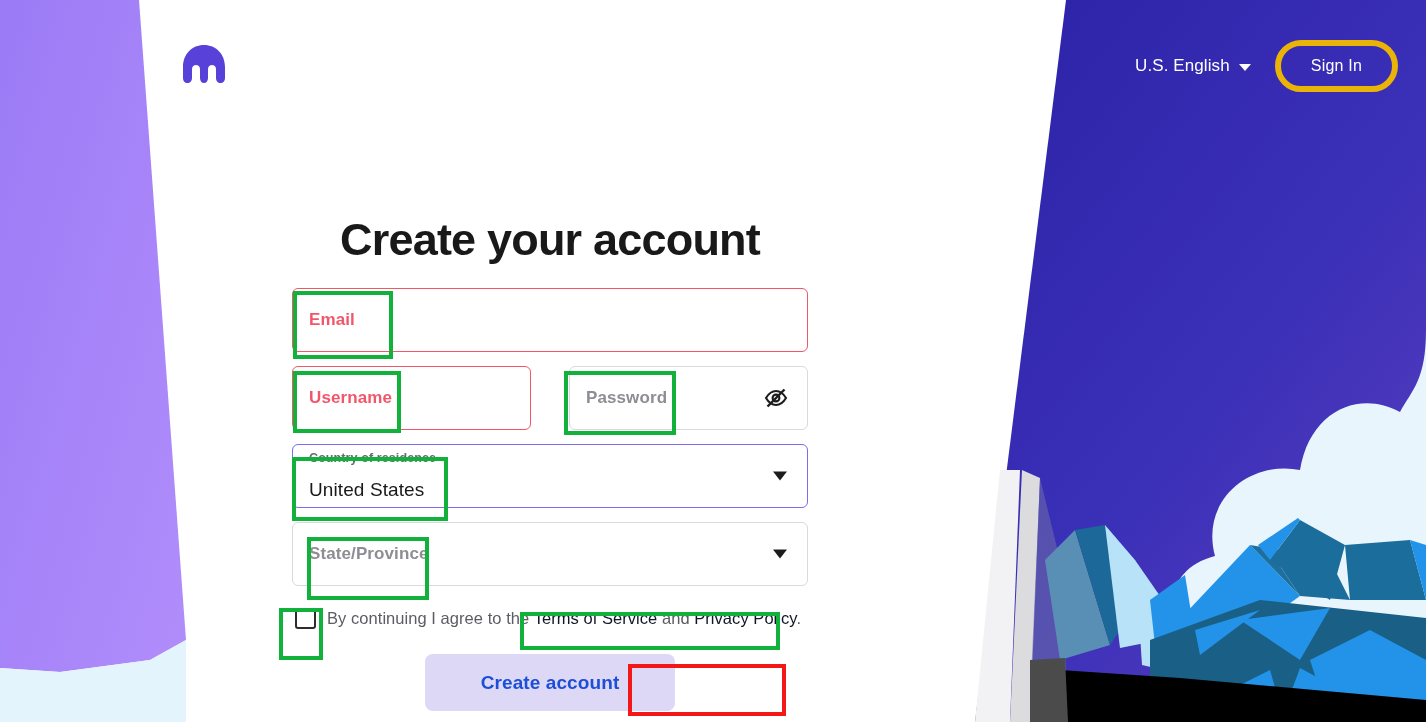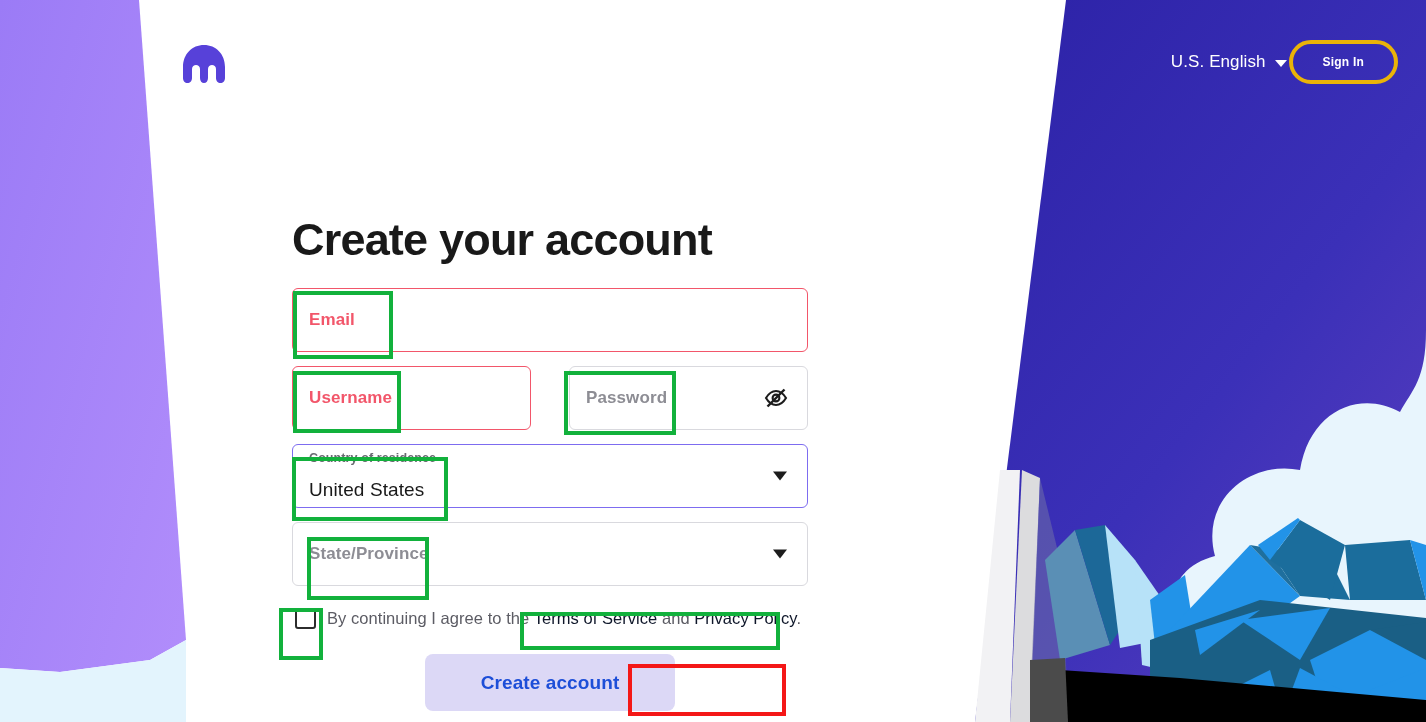--- a/index.html
+++ b/index.html
@@ -47,20 +47,21 @@
     width: 46px;
     height: 40px;
   }
 
   .header-right {
     position: absolute;
     right: 28px;
     top: 40px;
     display: flex;
     align-items: center;
+    gap: 22px;
   }
 
   .lang-select {
     display: flex;
     align-items: center;
     gap: 9px;
     color: #ffffff;
     font-size: 17px;
     font-weight: 400;
     letter-spacing: 0.1px;
@@ -74,26 +75,26 @@
   .caret-down {
     width: 0; height: 0;
     border-left: 6px solid transparent;
     border-right: 6px solid transparent;
     border-top: 7px solid #ffffff;
     display: inline-block;
     margin-top: 2px;
   }
 
   .signin-btn {
-    border: 4px solid #eab308;
+    border: 6px solid #eab308;
     border-radius: 26px;
     color: #ffffff;
     background: transparent;
-    font-size: 12px;
-    font-weight: 700;
+    font-size: 16px;
+    font-weight: 400;
     letter-spacing: 0.2px;
     padding: 12px 30px;
     cursor: pointer;
     font-family: "Liberation Sans", sans-serif;
     line-height: 1;
   }
 
   
   .form-wrap {
     position: absolute;
@@ -103,20 +104,21 @@
     z-index: 15;
   }
 
   .page-title {
     font-size: 45px;
     font-weight: 700;
     color: #191919;
     letter-spacing: -0.8px;
     line-height: 1.15;
     margin-bottom: 22px;
+    text-align: center;
   }
 
   .field {
     position: relative;
     height: 64px;
     border: 1px solid #d9d9de;
     border-radius: 6px;
     background: #ffffff;
     margin-bottom: 14px;
     display: flex;

